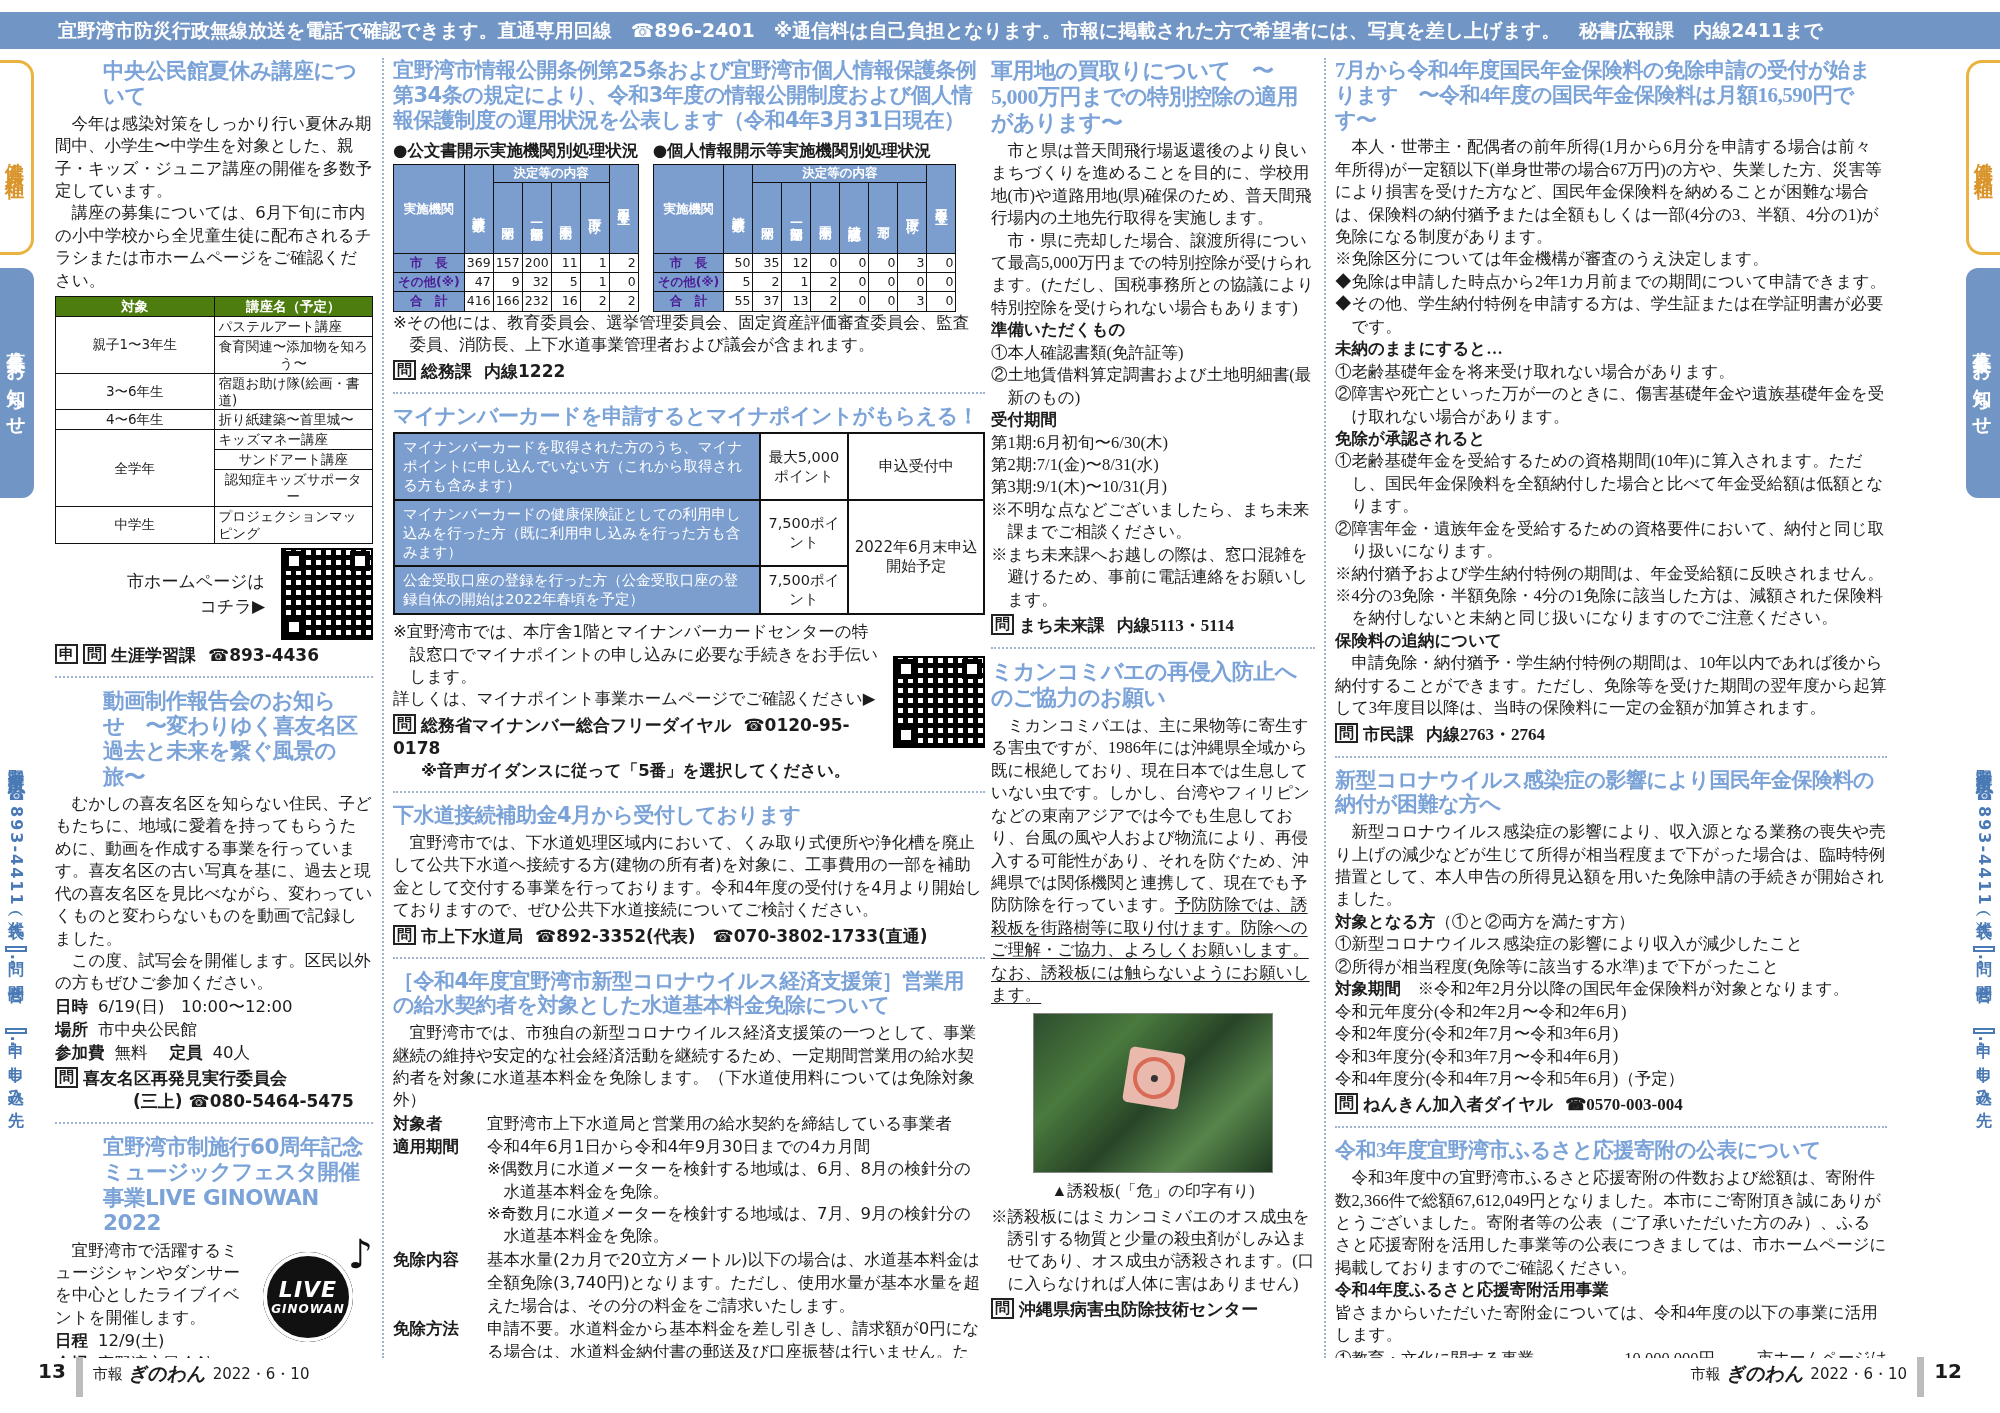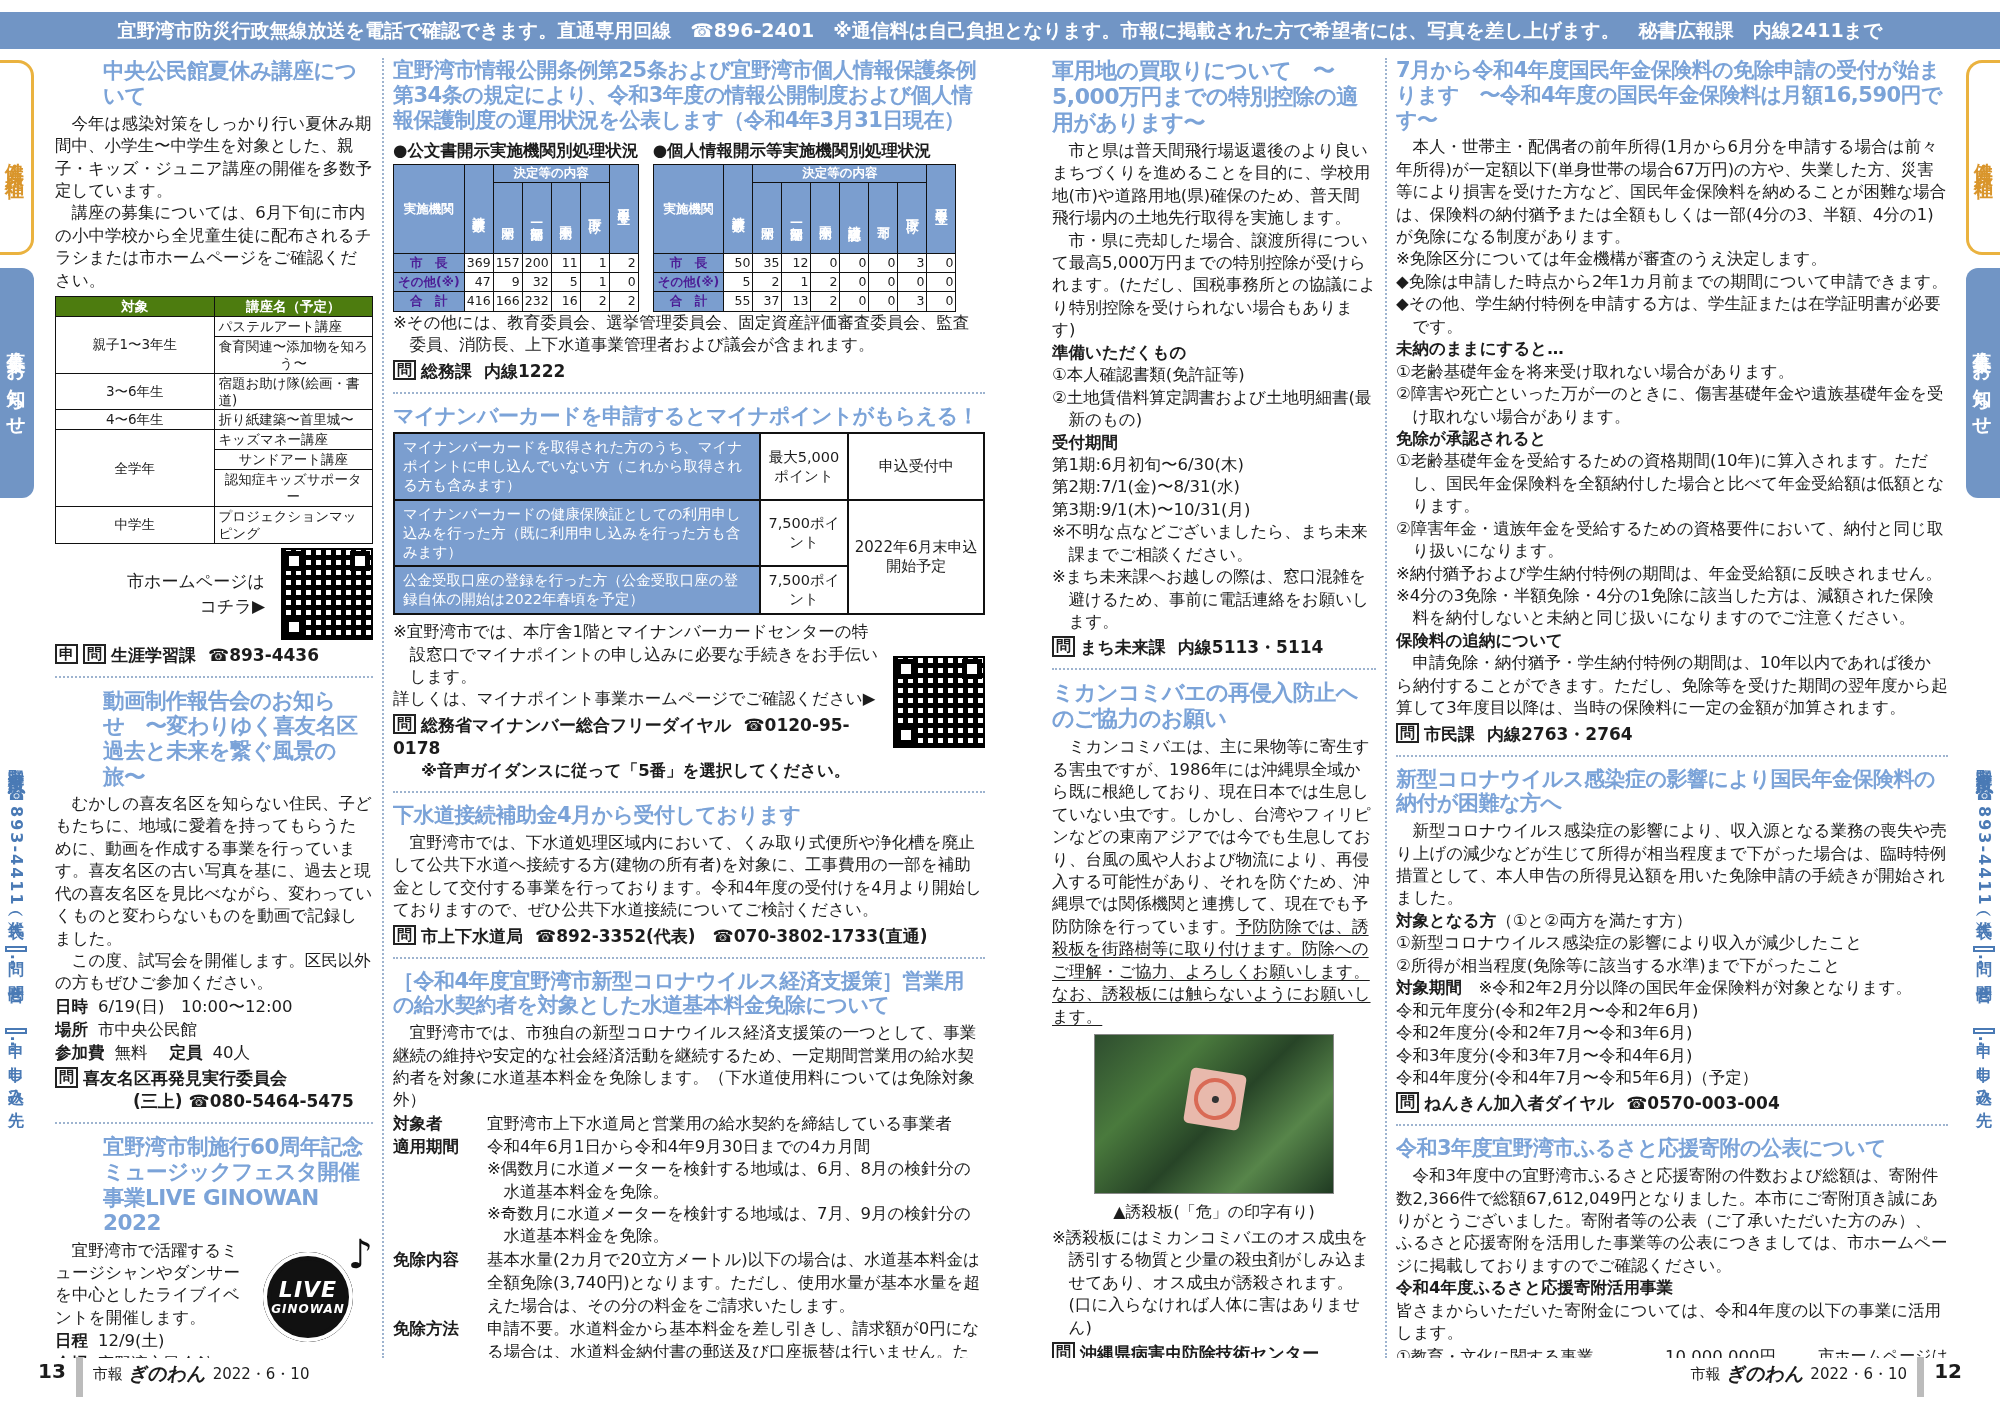--- a/index.html
+++ b/index.html
@@ -1,38 +1,38 @@
 <!DOCTYPE html>
 <html><head>
 <meta charset="utf-8">
 <style>
   html,body{margin:0;padding:0;}
   body{width:2000px;height:1413px;position:relative;background:#fff;overflow:hidden;
        font-family:"DejaVu Sans","Liberation Sans",sans-serif;color:#1c1c1c;}
   
   .banner{position:absolute;top:12px;left:0;width:2000px;height:37px;background:#7195c5;
-          color:#fff;display:flex;justify-content:center;align-items:center;
+          color:#fff;display:flex;justify-content:flex-start;align-items:center;
           padding:0 58px;box-sizing:border-box;font-size:19px;font-weight:bold;}
   
   .tab{position:absolute;width:34px;writing-mode:vertical-rl;text-orientation:mixed;
        display:flex;align-items:center;justify-content:center;font-weight:bold;
        font-size:19px;letter-spacing:4px;box-sizing:border-box;}
   .tab.health{border:3px solid #eab23f;color:#d9952b;background:#fff;height:195px;top:60px;}
   .tab.notice{background:#7195c5;color:#fff;height:230px;top:268px;}
   #tabL1{left:0;border-left:none;border-radius:0 16px 16px 0;}
   #tabL2{left:0;border-radius:0 12px 12px 0;}
   #tabR1{right:0;border-right:none;border-radius:16px 0 0 16px;}
   #tabR2{right:0;border-radius:12px 0 0 12px;}
   .office{position:absolute;top:755px;height:585px;writing-mode:vertical-rl;color:#4a7ab5;
           font-size:16px;font-weight:bold;letter-spacing:2px;line-height:1;}
   #officeL{left:5px;} #officeR{right:5px;}
   .vmark{border:2px solid #4a7ab5;padding:0 1px;margin:24px 0 2px;display:inline-block;}
   
   .page{position:absolute;top:58px;height:1300px;display:flex;}
-  #pageL{left:55px;width:930px;} #pageR{left:1052px;width:896px;}
+  #pageL{left:55px;width:930px;} #pageR{left:991px;width:896px;font-family:Liberation Serif, serif;}
   .col{overflow:hidden;height:1300px;}
   .colA{width:318px;flex:none;} .colB{flex:1;} .colC{width:324px;flex:none;} .colD{flex:1;}
   .vsep{flex:none;border-left:2px dotted #9db3cf;margin:0 9px;}
   .sep{border-top:2px dotted #9db3cf;margin:9px 0 10px;}
   
   .hl{color:#7ba3d8;font-weight:bold;line-height:1.18;margin:0 0 4px;letter-spacing:-0.5px;}
   .colA .hl{font-size:21.5px;margin-left:48px;} .colB .hl,.colD .hl{font-size:21px;} .colC .hl{font-size:22px;}
   .p{margin:0;font-size:16.5px;line-height:1.36;text-indent:1em;}
   .pn{margin:0;font-size:16.5px;line-height:1.36;}
   .hang{margin:0;font-size:16.5px;line-height:1.36;padding-left:1em;text-indent:-1em;}

